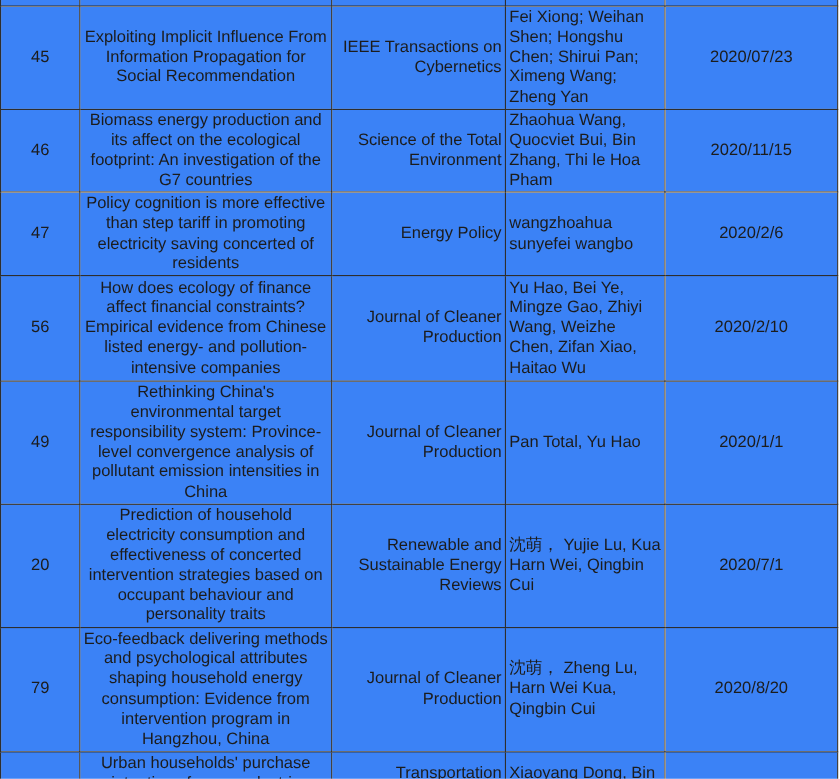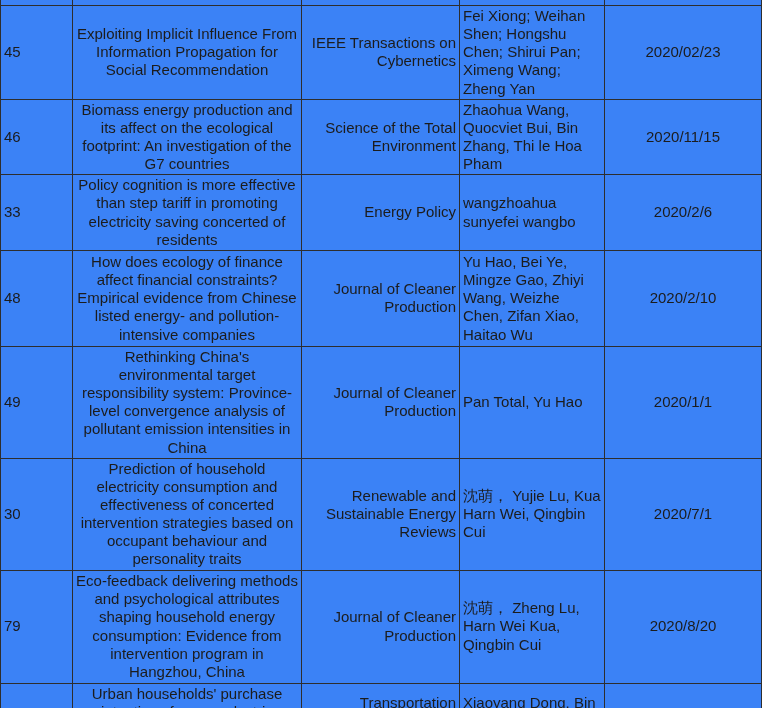--- a/index.html
+++ b/index.html
@@ -23,21 +23,21 @@
   table.papers td {
     border: 1px solid #2e2e2e;
     font-size: 15px;
     line-height: 1.21;
     vertical-align: middle;
     padding: 1px 3px;
     overflow: hidden;
     word-wrap: break-word;
     background: #3b82f6;
   }
-  td.col-num   { text-align: left; }
+  td.col-num   { text-align: center; }
   td.col-title { text-align: center; }
   td.col-journal { text-align: right; }
   td.col-authors { text-align: left; padding-right: 1px; }
   td.col-date  { text-align: center; }
   tr.spacer-top td { border-top: none; height: 5px; padding: 0; }
 </style>
 </head>
 <body>
 
 <table class="papers">
@@ -55,57 +55,57 @@
       <td></td>
       <td></td>
       <td></td>
     </tr>
 
     <tr style="height:77px">
       <td class="col-num">45</td>
       <td class="col-title">Exploiting Implicit Influence From Information Propagation for Social Recommendation</td>
       <td class="col-journal">IEEE Transactions on Cybernetics</td>
       <td class="col-authors">Fei Xiong; Weihan Shen; Hongshu Chen; Shirui Pan; Ximeng Wang; Zheng Yan</td>
-      <td class="col-date">2020/02/23</td>
+      <td class="col-date">2020/07/23</td>
     </tr>
 
     <tr style="height:71px">
       <td class="col-num">46</td>
       <td class="col-title">Biomass energy production and its affect on the ecological footprint: An investigation of the G7 countries</td>
       <td class="col-journal">Science of the Total Environment</td>
       <td class="col-authors">Zhaohua Wang, Quocviet Bui, Bin Zhang, Thi le Hoa Pham</td>
       <td class="col-date">2020/11/15</td>
     </tr>
 
     <tr style="height:71px">
-      <td class="col-num">33</td>
+      <td class="col-num">47</td>
       <td class="col-title">Policy cognition is more effective than step tariff in promoting electricity saving concerted of residents</td>
       <td class="col-journal">Energy Policy</td>
       <td class="col-authors">wangzhoahua sunyefei wangbo</td>
       <td class="col-date">2020/2/6</td>
     </tr>
 
     <tr style="height:96px">
-      <td class="col-num">48</td>
+      <td class="col-num">56</td>
       <td class="col-title">How does ecology of finance affect financial constraints? Empirical evidence from Chinese listed energy- and pollution-intensive companies</td>
       <td class="col-journal">Journal of Cleaner Production</td>
       <td class="col-authors">Yu Hao, Bei Ye, Mingze Gao, Zhiyi Wang, Weizhe Chen, Zifan Xiao, Haitao Wu</td>
       <td class="col-date">2020/2/10</td>
     </tr>
 
     <tr style="height:92px">
       <td class="col-num">49</td>
       <td class="col-title">Rethinking China's environmental target responsibility system: Province-level convergence analysis of pollutant emission intensities in China</td>
       <td class="col-journal">Journal of Cleaner Production</td>
       <td class="col-authors">Pan Total, Yu Hao</td>
       <td class="col-date">2020/1/1</td>
     </tr>
 
     <tr style="height:95px">
-      <td class="col-num">30</td>
+      <td class="col-num">20</td>
       <td class="col-title">Prediction of household electricity consumption and effectiveness of concerted intervention strategies based on occupant behaviour and personality traits</td>
       <td class="col-journal">Renewable and Sustainable Energy Reviews</td>
       <td class="col-authors">沈萌， Yujie Lu, Kua Harn Wei, Qingbin Cui</td>
       <td class="col-date">2020/7/1</td>
     </tr>
 
     <tr style="height:113px">
       <td class="col-num">79</td>
       <td class="col-title">Eco-feedback delivering methods and psychological attributes shaping household energy consumption: Evidence from intervention program in Hangzhou, China</td>
       <td class="col-journal">Journal of Cleaner Production</td>

